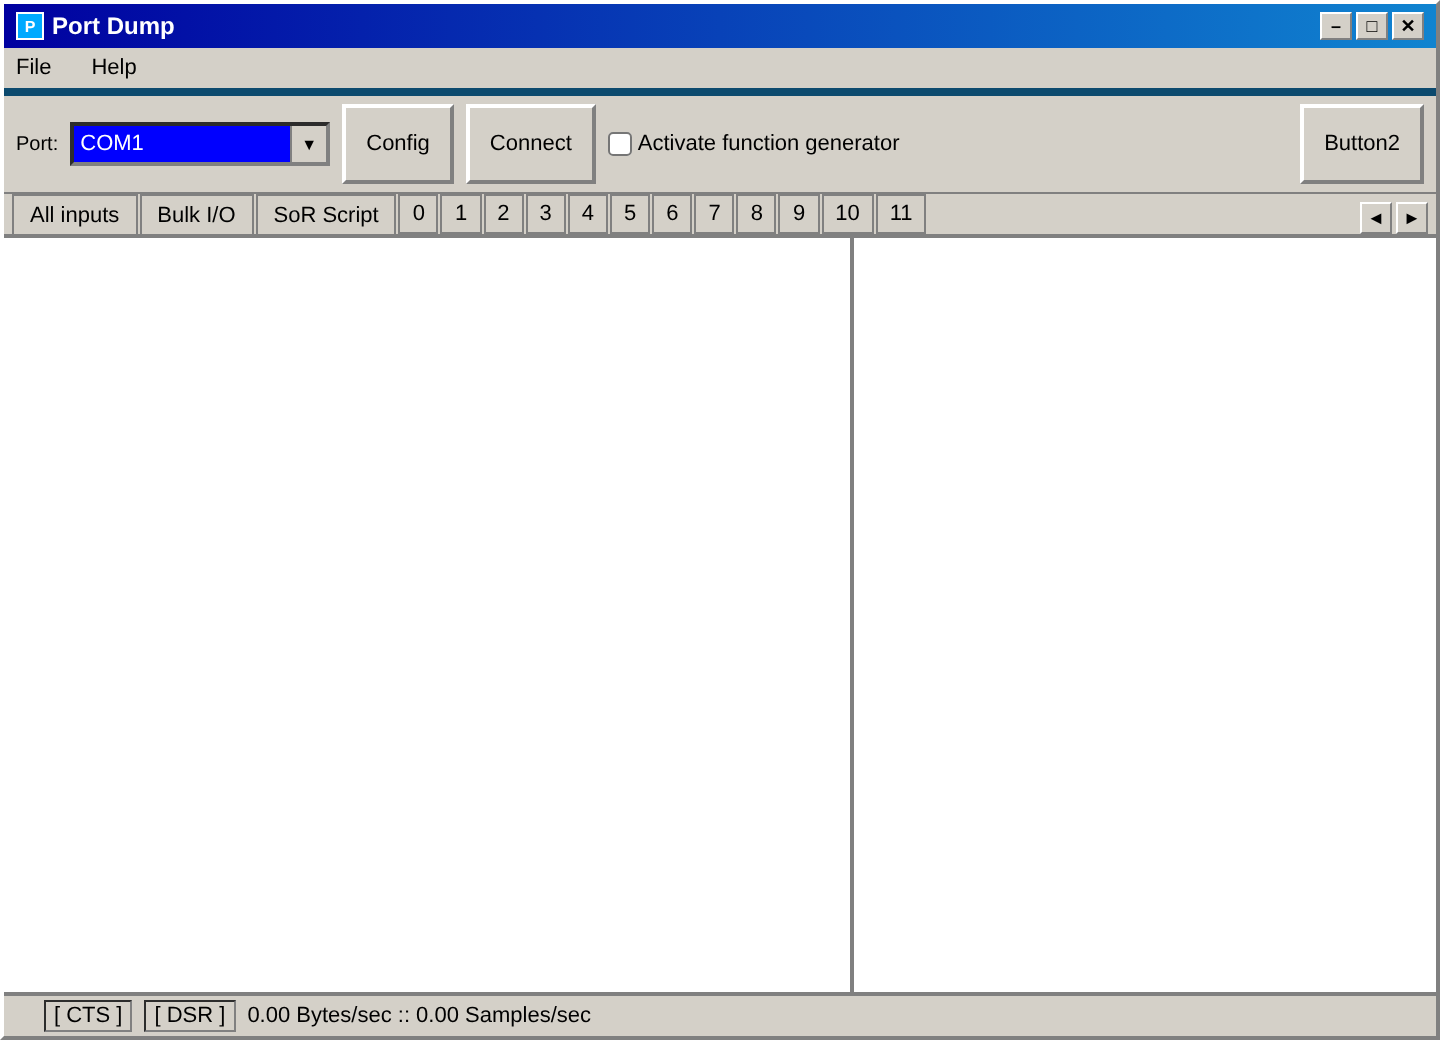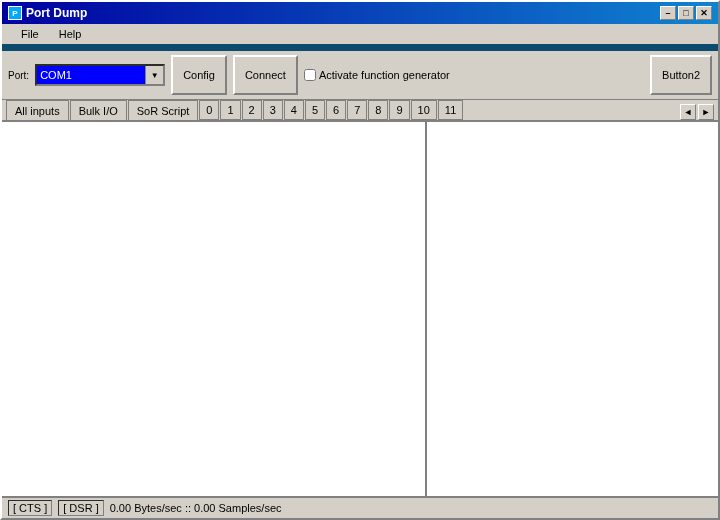--- a/index.html
+++ b/index.html
@@ -74,24 +74,24 @@
       color: #000;
       font-weight: bold;
     }
 
     .title-btn.close {
       background: #d4d0c8;
     }
 
     .menu-bar {
       background: #d4d0c8;
-      padding: 2px 13px;
+      padding: 2px 0;
       display: flex;
       gap: 8px;
-      border-bottom: 7px solid #0c4a6e;
+      border-bottom: 4px solid #0c4a6e;
       flex-shrink: 0;
     }
 
     .menu-item {
       padding: 2px 6px;
       cursor: pointer;
       font-size: 11px;
     }
 
     .toolbar {
@@ -260,21 +260,21 @@
 
     .right-panel {
       flex: 1;
       background: #ffffff;
     }
 
     .status-bar {
       background: #d4d0c8;
       border-top: 2px solid #0ea5e9;
       border-top-color: #808080;
-      padding: 2px 6px;
+      padding: 2px 20px;
       display: flex;
       align-items: center;
       gap: 6px;
       height: 22px;
       flex-shrink: 0;
     }
 
     .status-badge {
       border: 1px inset #808080;
       padding: 1px 4px;

